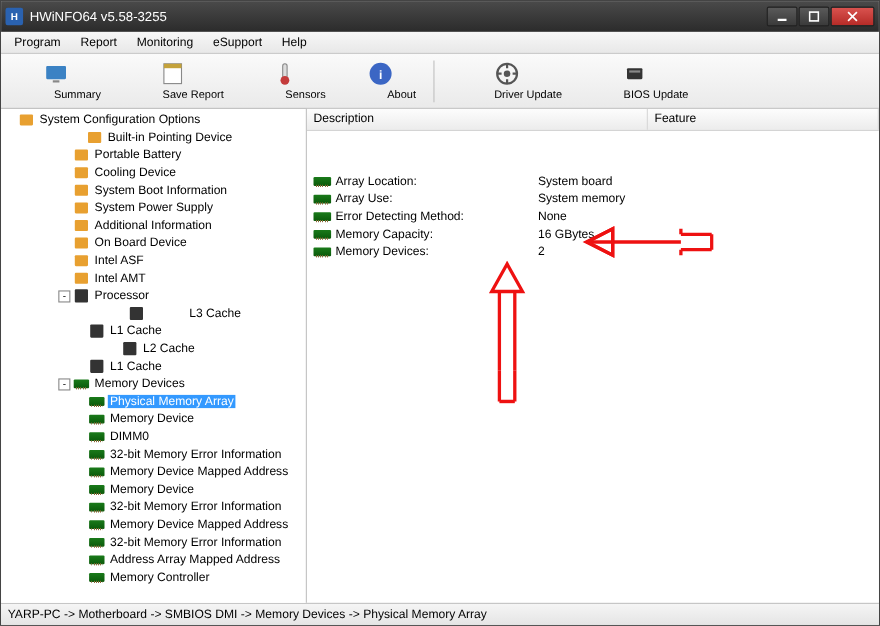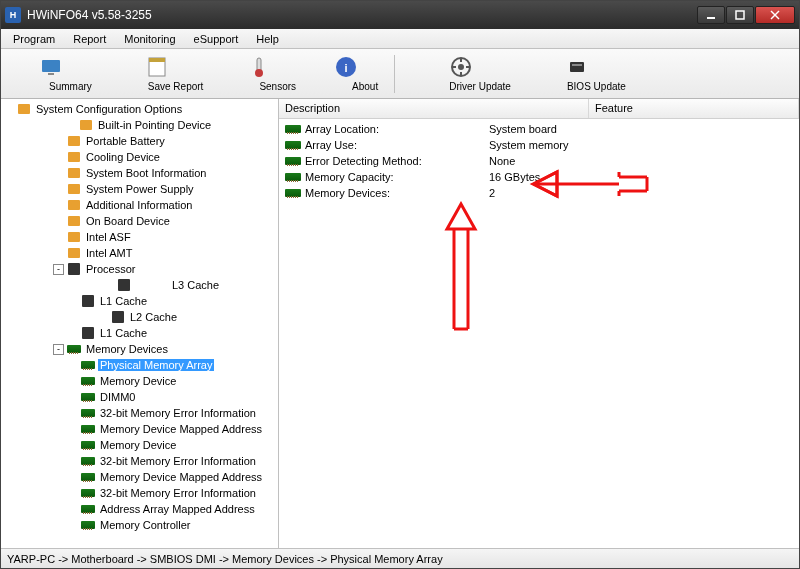--- a/index.html
+++ b/index.html
@@ -40,21 +40,21 @@
 .gen-icon { width: 12px; height: 10px; background: #e8a030; border-radius: 1px; }
 .node-label { padding: 0 2px; }
 .node-label.sel { background: #3399ff; color: #fff; }
 
 .detail-pane { flex: 1; display: flex; flex-direction: column; background: #fff; }
 .detail-head, .detail-row { display: flex; }
 .detail-head { height: 20px; background: linear-gradient(#fdfdfd,#ececec); border-bottom: 1px solid #d0d0d0; }
 .dh-col { padding: 3px 6px; border-right: 1px solid #d8d8d8; }
 .dh-col.f { width: 210px; }
 .dh-col.d { flex: 1; }
-.detail-body { flex: 1; padding: 2px 0; position: relative; }
+.detail-body { flex: 1; padding: 2px 0; position: relative; margin-top: 36px; }
 .detail-row { height: 16px; align-items: center; }
 .dr-icon { width: 16px; margin: 0 4px 0 6px; display:flex; align-items:center; }
 .dr-feat { width: 184px; }
 .dr-desc { flex: 1; }
 
 .arrow { position: absolute; pointer-events: none; }
 .arrow svg { display: block; }
 
 .statusbar { height: 20px; background: linear-gradient(#f5f5f5,#e5e5e5); border-top: 1px solid #c0c0c0; display: flex; align-items: center; padding: 0 6px; font-size: 11px; }
 </style>

